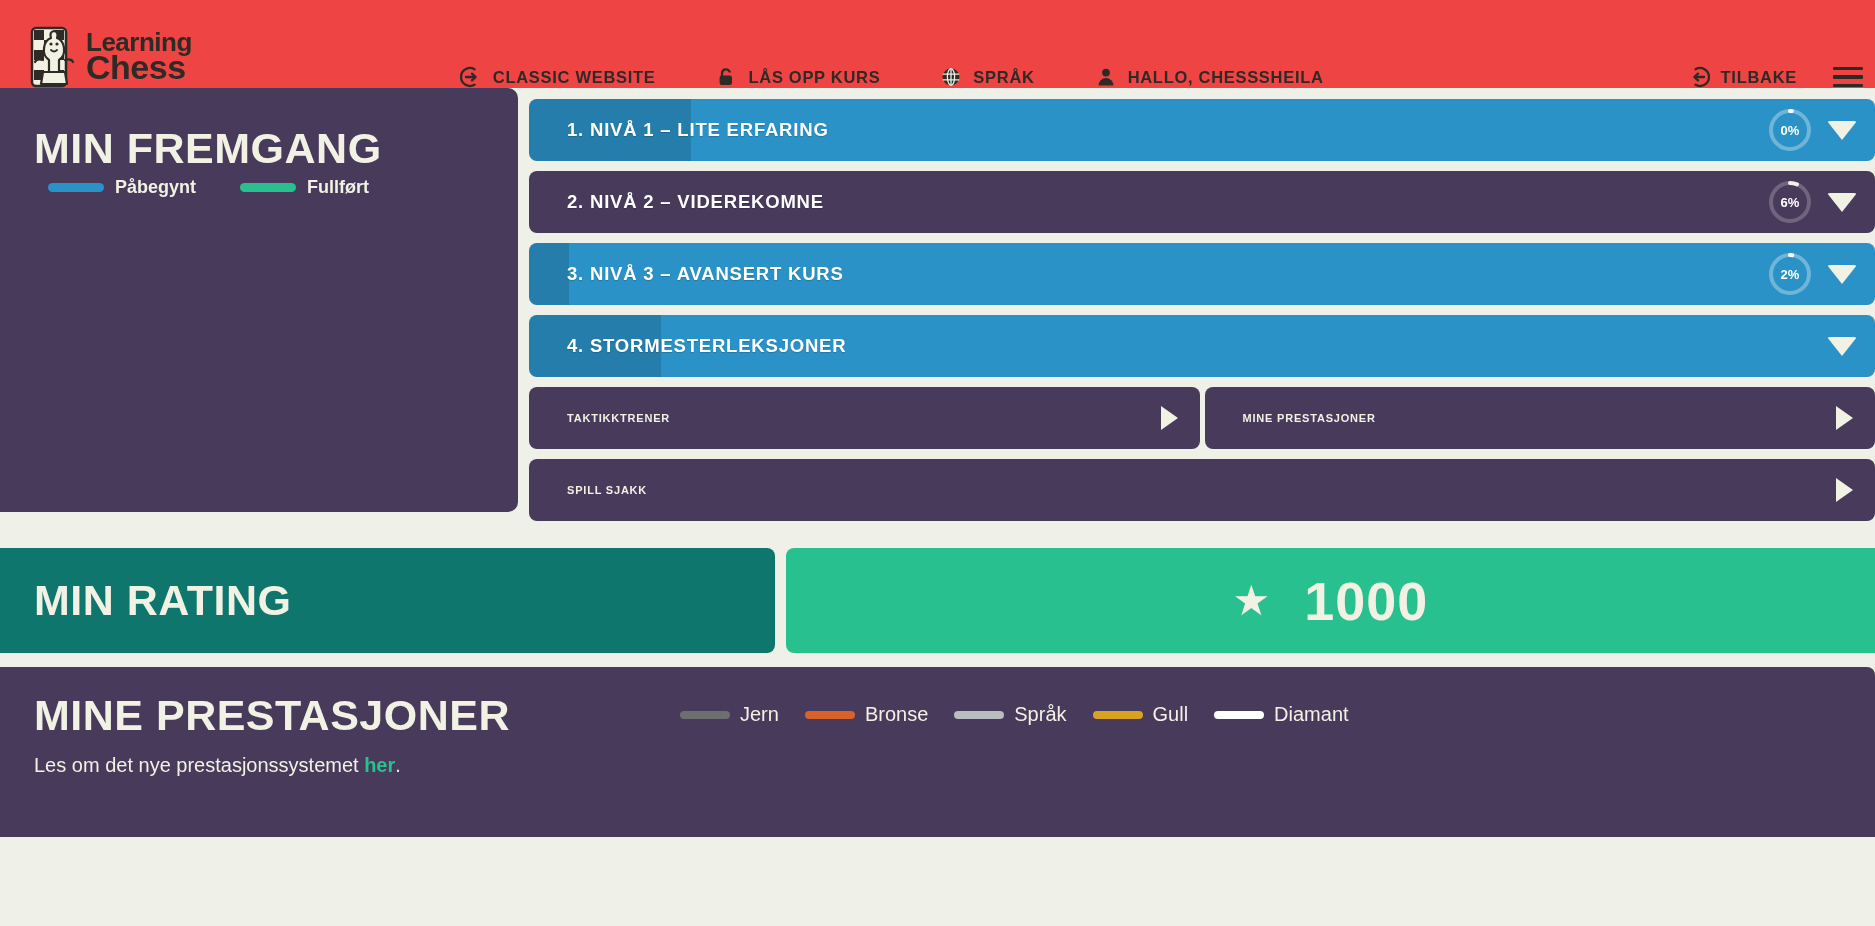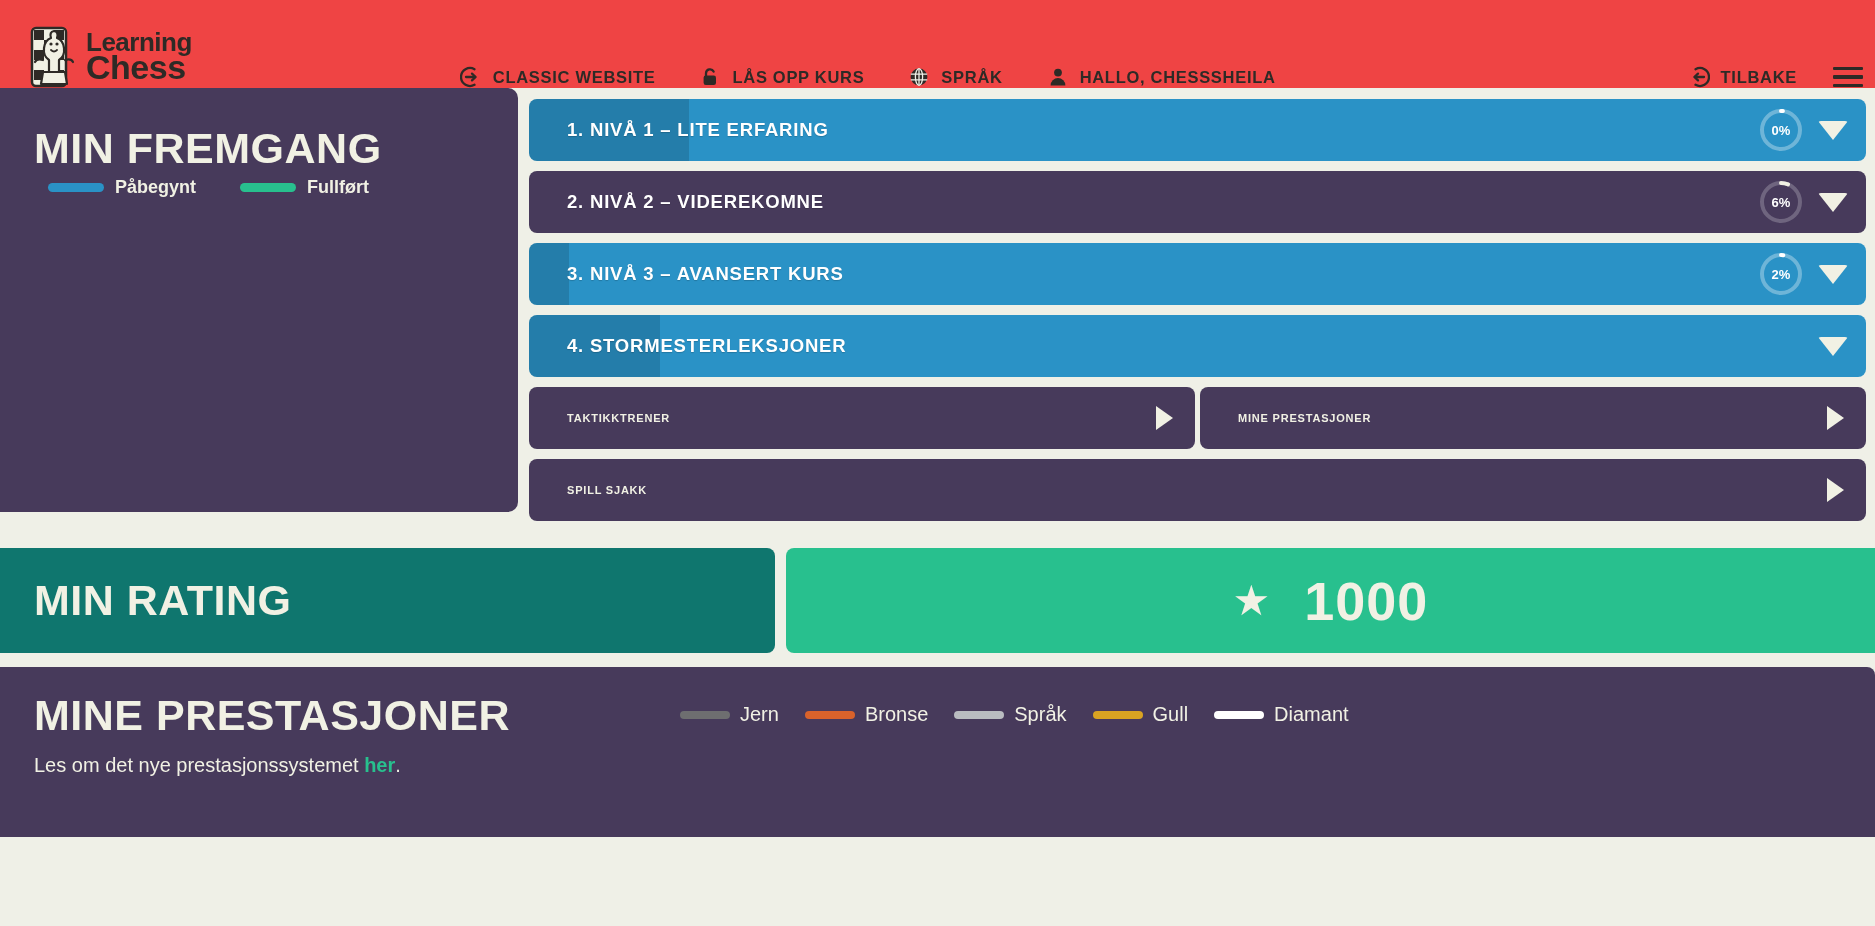--- a/index.html
+++ b/index.html
@@ -41,21 +41,21 @@
     color: #2e2a26;
     font-weight: bold;
     letter-spacing: -0.5px;
   }
   .logo-text .l1 { font-size: 26px; }
   .logo-text .l2 { font-size: 34px; }
 
   .nav {
     display: flex;
     align-items: center;
-    gap: 44px;
+    gap: 60px;
     margin-left: 268px;
   }
   .nav-item {
     display: flex;
     align-items: center;
     gap: 11px;
     color: #2e2a26;
     font-size: 16.5px;
     font-weight: bold;
     letter-spacing: 0.7px;
@@ -112,21 +112,21 @@
     text-transform: uppercase; margin-bottom: 6px;
   }
   .rank-value { font-size: 25px; font-weight: bold; color: #f1f1e4; letter-spacing: 0.2px; }
 
   .legend-row { display: flex; align-items: flex-end; gap: 44px; margin-top: 4px; padding-left: 14px; }
   .legend-item { display: flex; align-items: center; gap: 11px; }
   .legend-swatch { width: 56px; height: 9px; border-radius: 5px; display: block; }
   .legend-text { font-size: 18px; font-weight: bold; color: #f1f1e4; }
 
   
-  .levels { flex: 1 1 auto; padding-top: 11px; padding-right: 9px; }
+  .levels { flex: 1 1 auto; padding-top: 11px; padding-right: 0; }
 
   .level-row {
     position: relative;
     height: 62px;
     border-radius: 8px;
     margin-bottom: 10px;
     overflow: hidden;
     display: flex;
     align-items: center;
     cursor: pointer;

